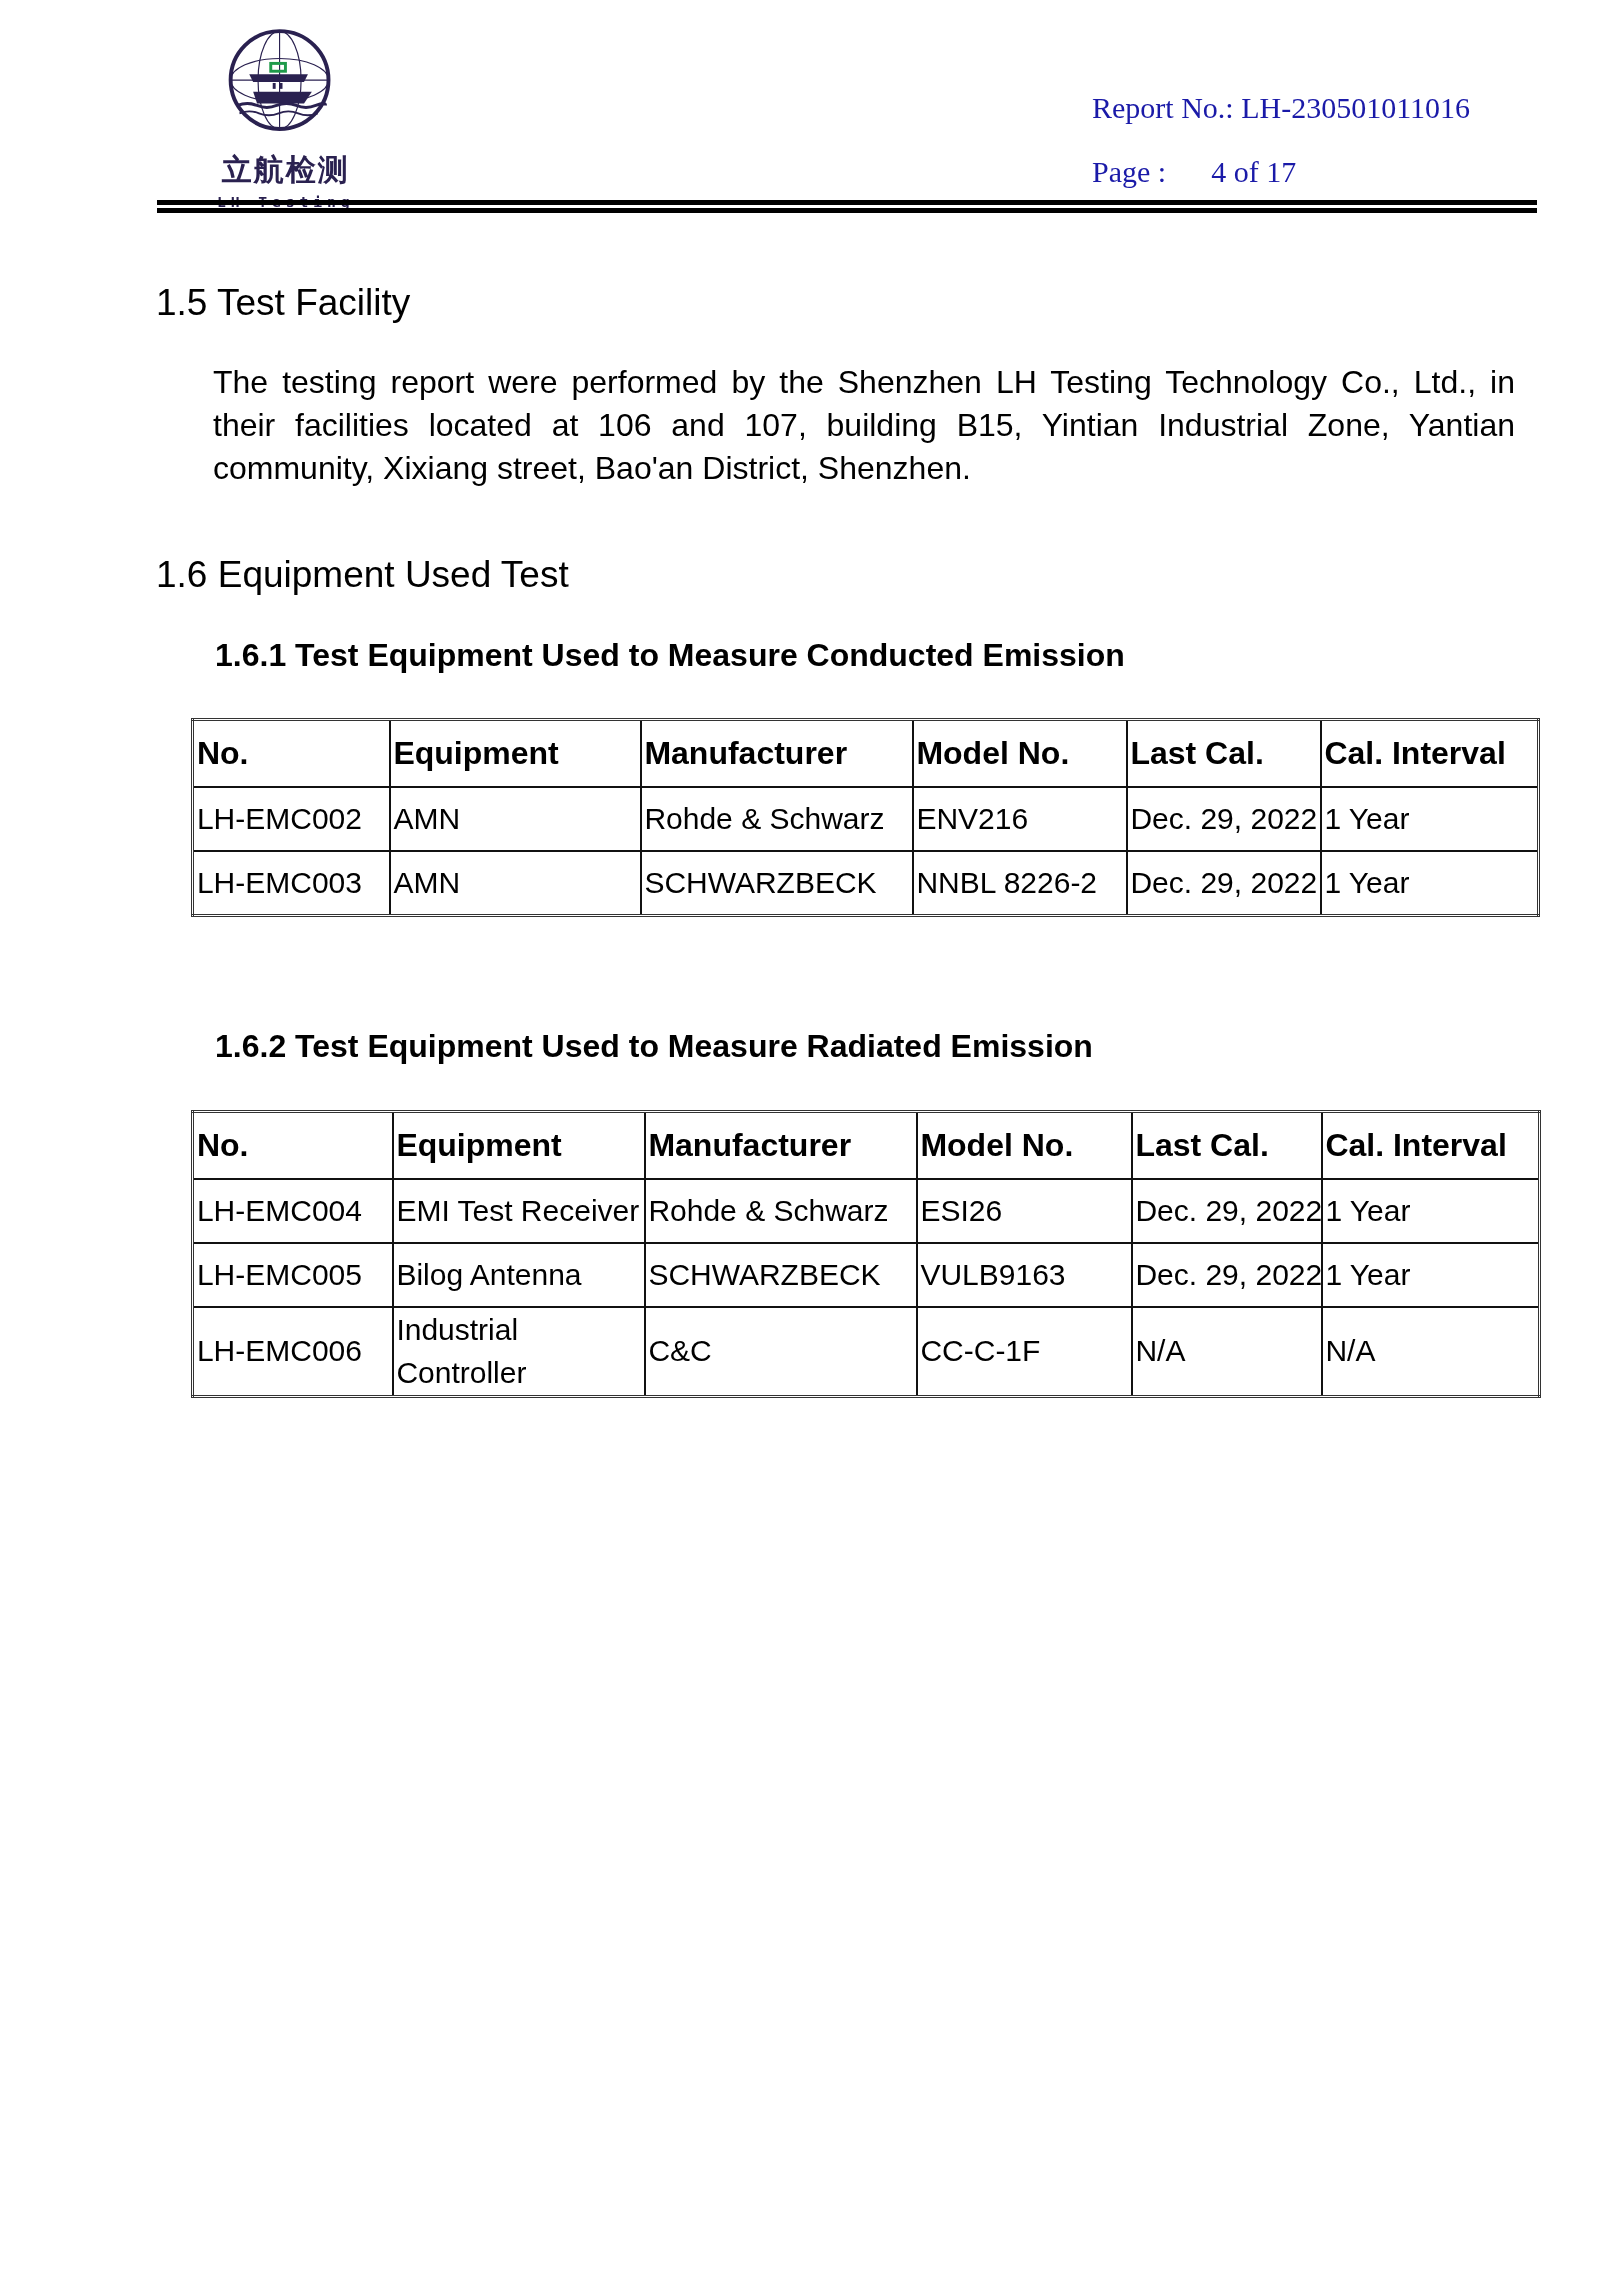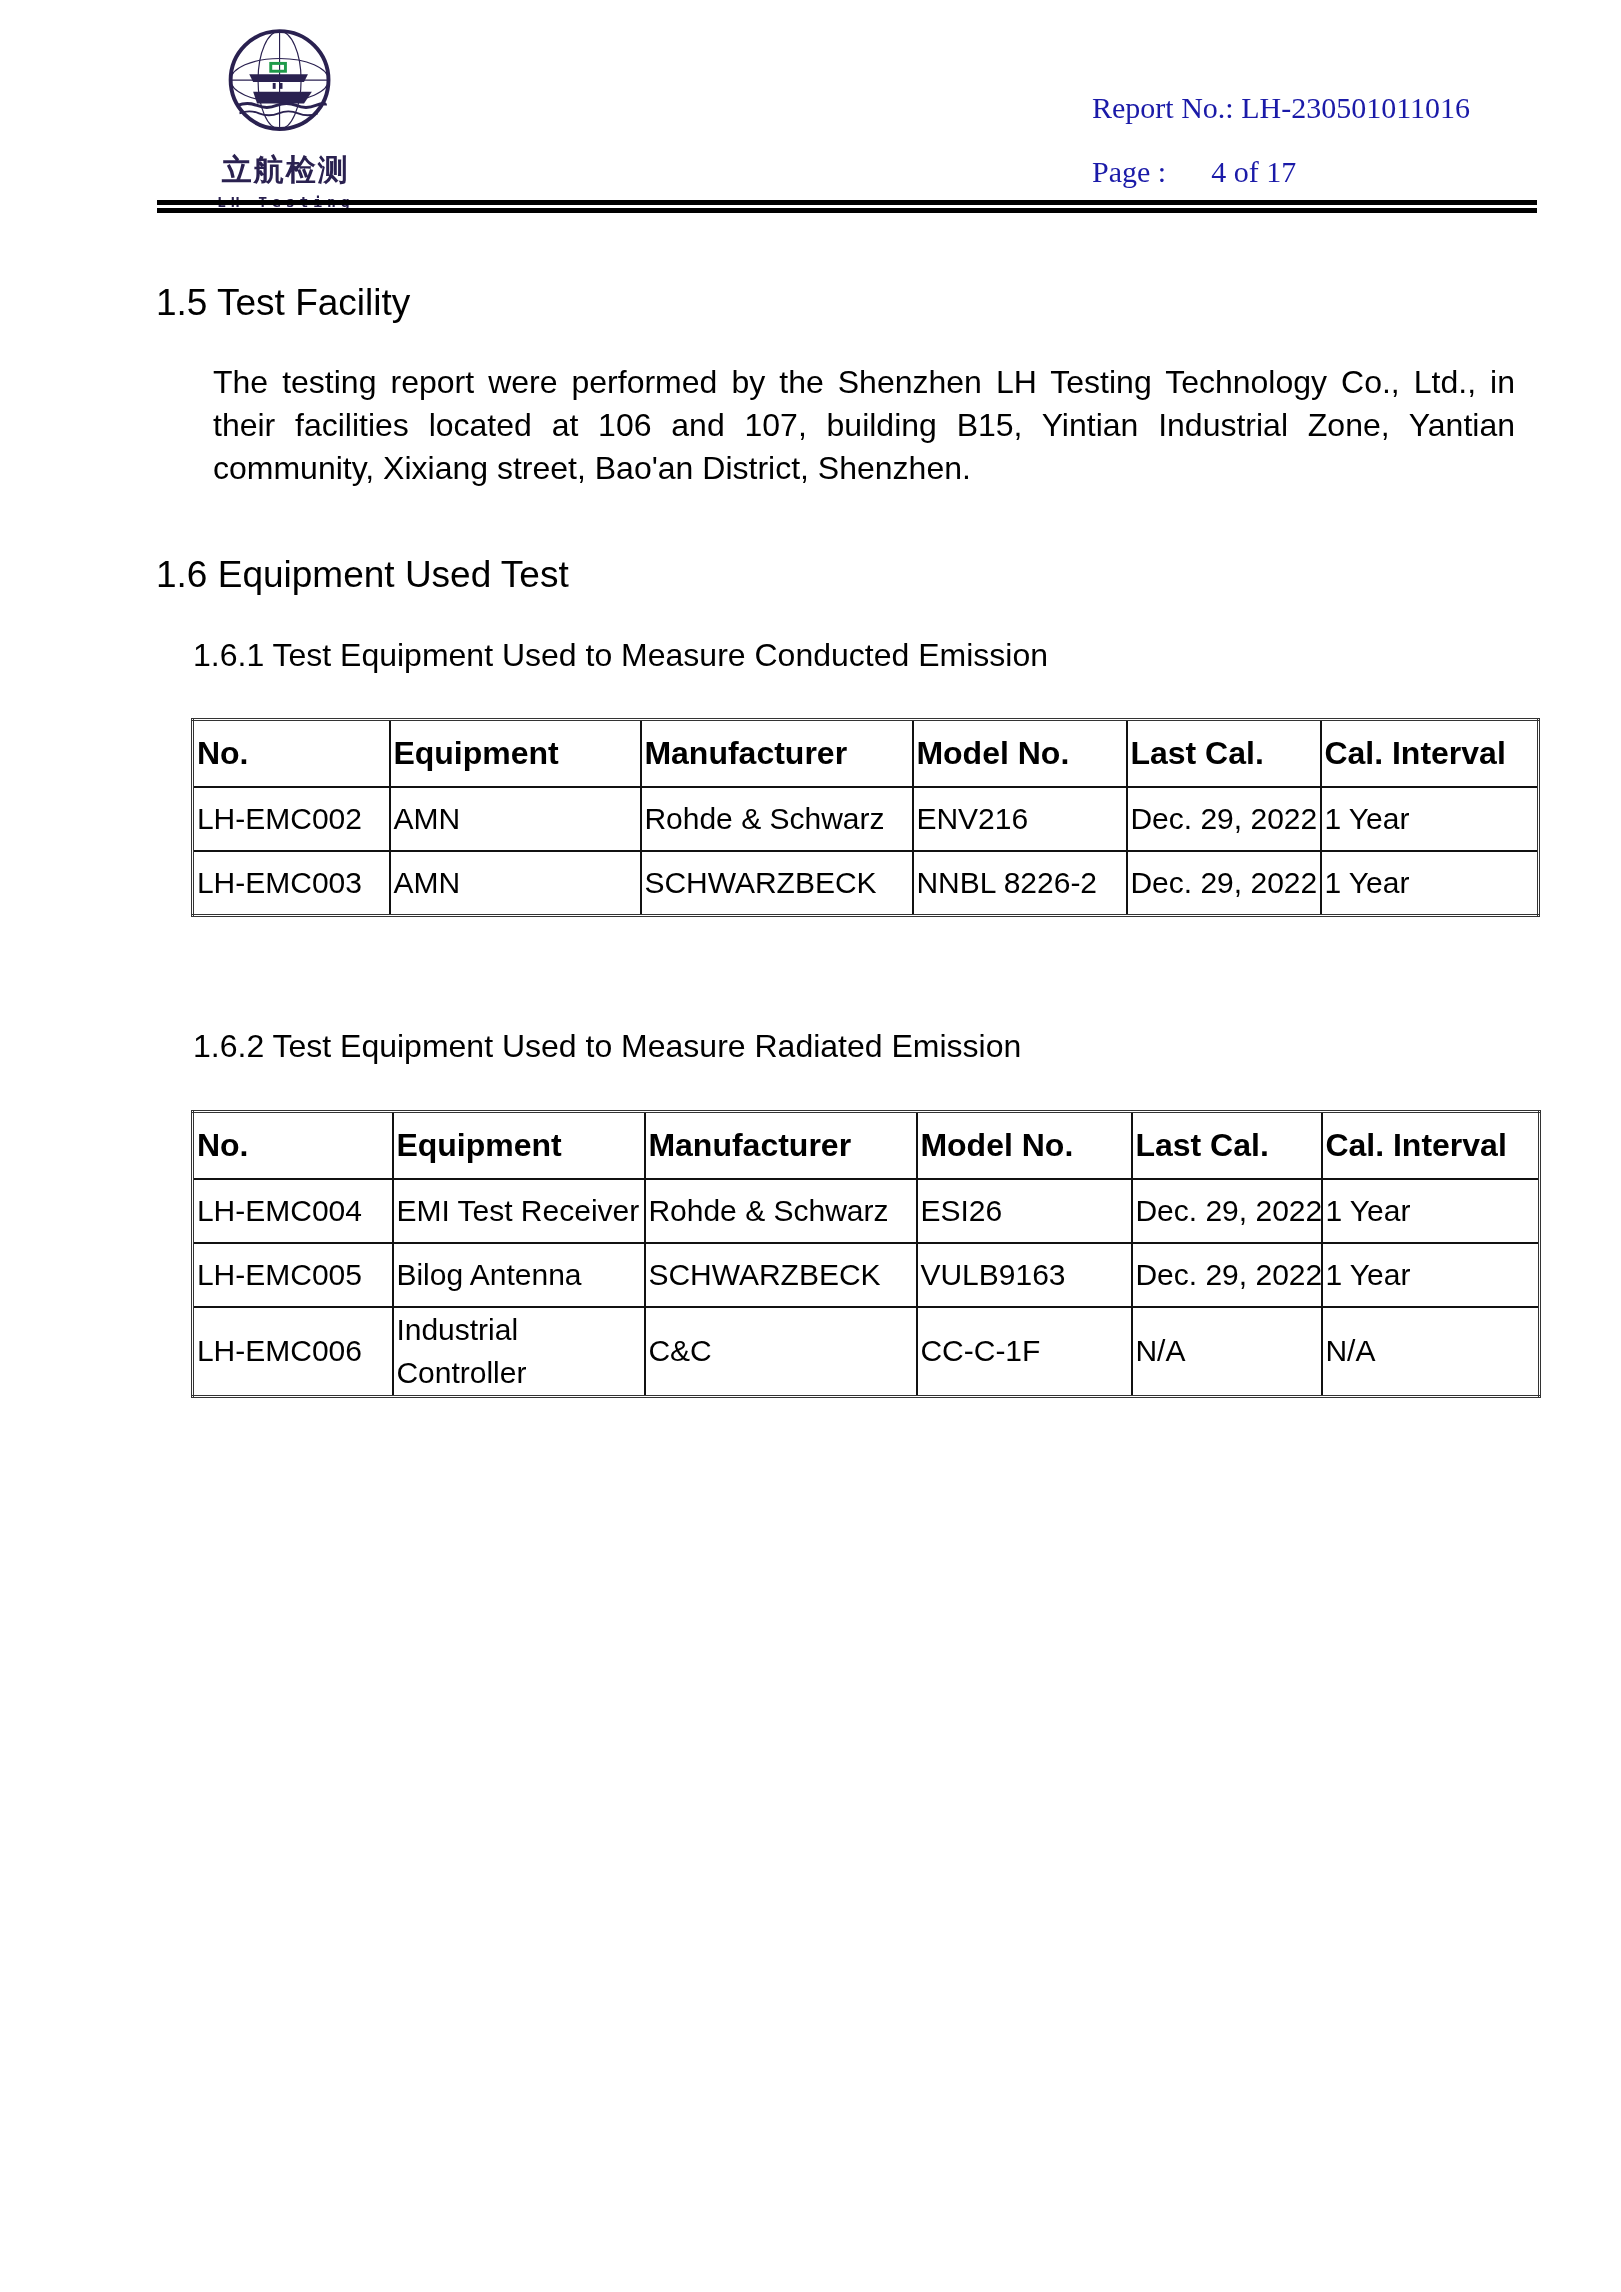--- a/index.html
+++ b/index.html
@@ -10,21 +10,21 @@
   .logo-cn { position:absolute; left:-11.8px; top:110px; width:167px; text-align:center; font-family:"DejaVu Sans", sans-serif; font-weight:bold; font-size:30px; color:#2a2150; letter-spacing:2px; line-height:33px;margin-top:16px; }
   .logo-en { position:absolute; left:-11.8px; top:147px; width:167px; text-align:center; font-family:"DejaVu Sans Mono", monospace; font-weight:bold; font-size:14.7px; color:#2a2150; letter-spacing:4.9px; line-height:17.6px;margin-top:19px; }
   .hdr { font-family:"Liberation Serif", serif; color:#1a1aa8; font-size:30px; line-height:35px; white-space:pre; }
   .hdr-rep { left:1092px; top:90px; }
   .hdr-page { left:1092px; top:154px; }
   .rule { left:157px; width:1380px; background:#000; }
   .rule1 { top:200px; height:4.9px; }
   .rule2 { top:208px; height:4.9px; }
   .h2 { left:156px; font-size:37px; line-height:43px; }
   .para { left:213px; top:361px; width:1302px; font-size:32px; line-height:43px; text-align:justify; }
-  .h3 { left:193px; font-size:32px; line-height:39px; }
+  .h3 { left:215px; font-size:32px; line-height:39px;font-weight:bold; }
   table.eq { position:absolute; left:191px; width:1346px; border-collapse:collapse; border:3.9px double #333; table-layout:fixed; }
   table.eq td, table.eq th { border:2px solid #111; padding:0 2.9px; text-align:left; vertical-align:middle; font-size:30px; white-space:nowrap; overflow:hidden; }
   table.eq th { font-weight:bold; font-size:32px; height:65px; }
   table.eq td { height:62px; }
   table.eq td.wrap { white-space:normal; line-height:43px; }
   .t1 { top:718px; }
   .t2 { top:1110px; }
 </style>
 </head>
 <body>

